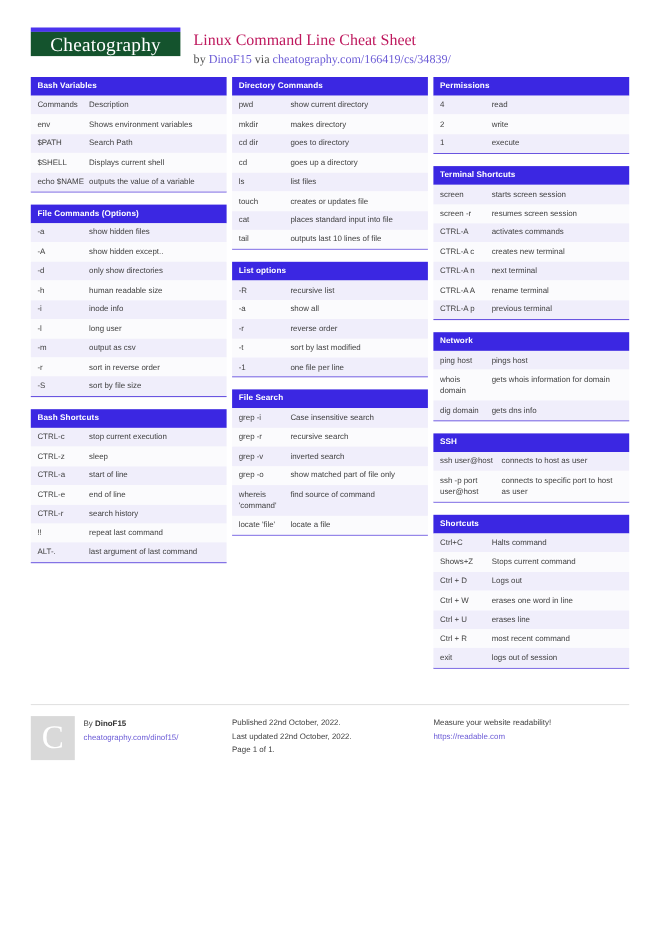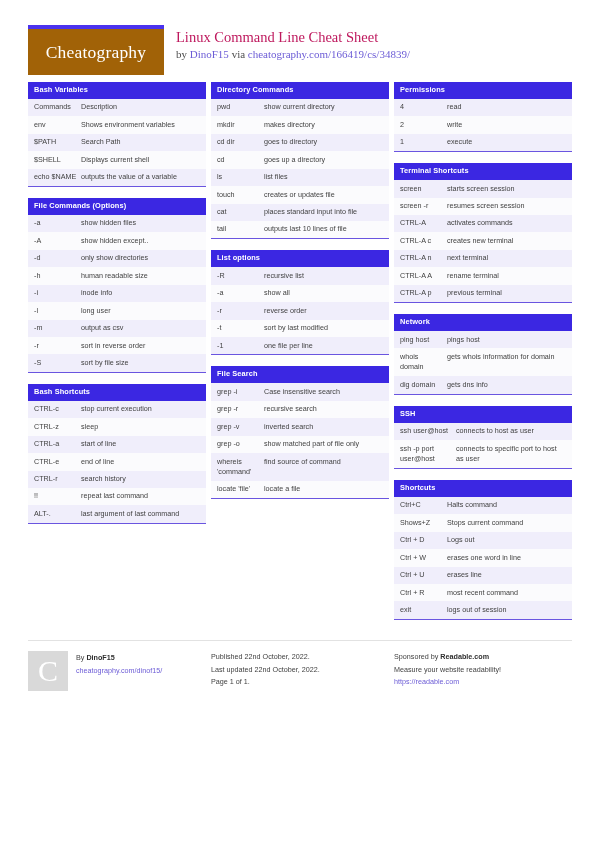--- a/index.html
+++ b/index.html
@@ -10,40 +10,40 @@
     color: #3f3f3f;
     overflow: hidden;
   }
   .page { position: relative; width: 600px; height: 849px; padding: 0 28px; }
 
   
   .header { display: flex; align-items: flex-start; padding-top: 25px; height: 62px; }
   .logo-wrap { width: 136px; flex: 0 0 136px; }
   .logo-accent { height: 4px; background: #4b33ee; width: 136px; }
   .logo-box {
-    background: #a16207; height: 46px; width: 136px;
+    background: #14532d; height: 22px; width: 136px;
     display: flex; align-items: center; justify-content: center;
   }
   .logo-text {
     color: #ffffff; font-family: "Liberation Serif", serif;
     font-size: 17.5px; letter-spacing: .2px;
   }
   .title-wrap { padding-left: 12px; padding-top: 3px; }
   .sheet-title {
     font-family: "Liberation Serif", serif;
     font-size: 14.5px; color: #be185d; line-height: 1.25;
   }
   .sheet-byline {
     font-family: "Liberation Serif", serif;
     font-size: 11px; color: #4f4f4f; margin-top: 2px;
   }
   .sheet-byline a, .sheet-byline .lnk { color: #6c5cd6; text-decoration: none; }
 
   
-  .columns { display: flex; gap: 5px; margin-top: 20px; align-items: flex-start; }
+  .columns { display: flex; gap: 5px; margin-top: 8px; align-items: flex-start; }
   .col { width: 178px; flex: 0 0 178px; }
 
   .card { margin-bottom: 11px; }
   .card-head {
     background: #3b27e2; color: #ffffff;
     font-size: 7.4px; font-weight: bold;
     padding: 4px 6px 4px 6px; line-height: 1.2;
     letter-spacing: .1px;
   }
   .card-body { border-bottom: 1.6px solid #6a55e0; }
@@ -421,19 +421,18 @@
         <div><span>By </span><span class="b">DinoF15</span></div>
         <div><span class="flink">cheatography.com/dinof15/</span></div>
       </div>
     </div>
     <div class="fcol">
       <div>Published 22nd October, 2022.</div>
       <div>Last updated 22nd October, 2022.</div>
       <div>Page 1 of 1.</div>
     </div>
     <div class="fcol sponsor">
-      <div><span>Sponsored by </span><span class="b">Readable.com</span></div>
       <div>Measure your website readability!</div>
       <div><span class="flink">https://readable.com</span></div>
     </div>
   </div>
 
 </div>
 
 </body></html>

